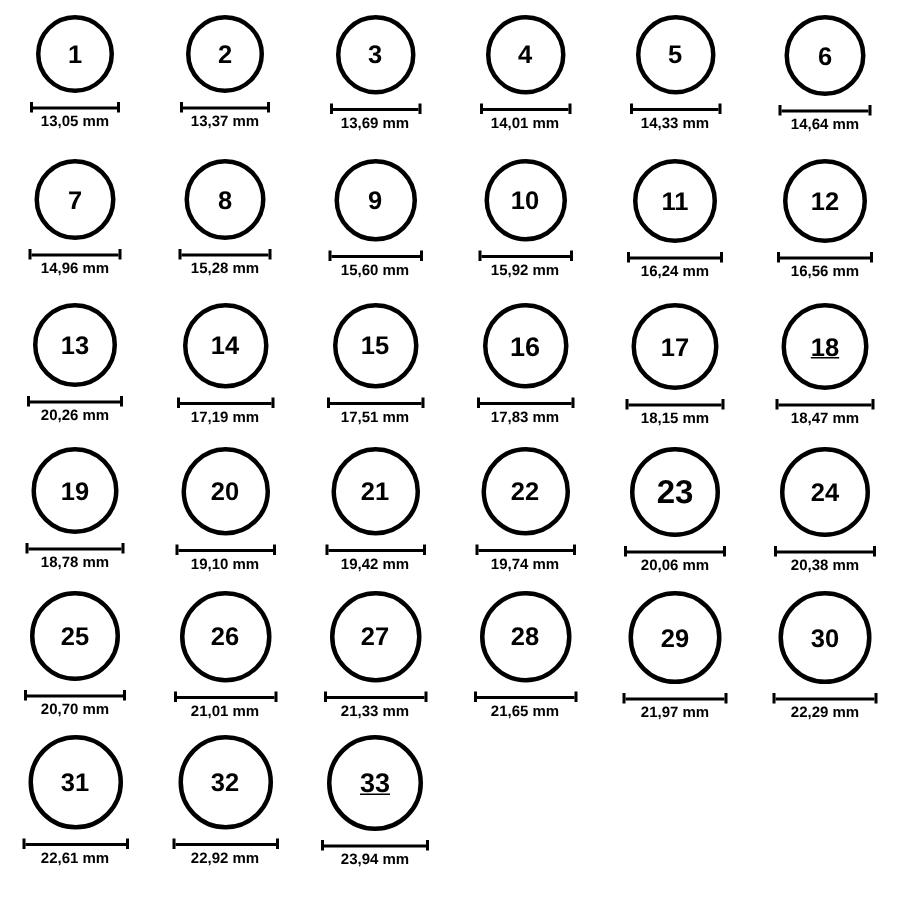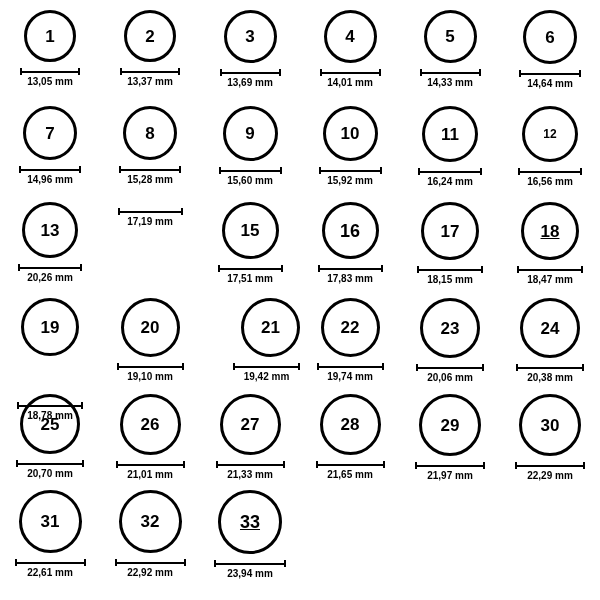--- a/index.html
+++ b/index.html
@@ -169,37 +169,40 @@
       <div class="ring-circle" style="width: 56px; height: 56px;">
         <span class="ring-number" style="font-size: 17px;">11</span>
       </div>
       <div class="dim">
         <div class="dim-bar" style="width: 64px;"></div>
         <div class="dim-label">16,24 mm</div>
       </div>
     </div>
     <div class="ring-cell" style="left: 500px; top: 106px; width: 100px;">
       <div class="ring-circle" style="width: 56px; height: 56px;">
-        <span class="ring-number" style="font-size: 12px; text-align: center;">12</span>
+        <span class="ring-number" style="font-size: 17px; text-align: center;">12</span>
       </div>
       <div class="dim">
         <div class="dim-bar" style="width: 64px;"></div>
         <div class="dim-label">16,56 mm</div>
       </div>
     </div>
     <div class="ring-cell" style="left: 0px; top: 202px; width: 100px;">
       <div class="ring-circle" style="width: 56px; height: 56px;">
         <span class="ring-number" style="font-size: 17px;">13</span>
       </div>
       <div class="dim">
         <div class="dim-bar" style="width: 64px;"></div>
         <div class="dim-label">20,26 mm</div>
       </div>
     </div>
     <div class="ring-cell" style="left: 100px; top: 202px; width: 100px;">
+      <div class="ring-circle" style="width: 57px; height: 57px;">
+        <span class="ring-number" style="font-size: 17px;">14</span>
+      </div>
       <div class="dim">
         <div class="dim-bar" style="width: 65px;"></div>
         <div class="dim-label">17,19 mm</div>
       </div>
     </div>
     <div class="ring-cell" style="left: 200px; top: 202px; width: 100px;">
       <div class="ring-circle" style="width: 57px; height: 57px;">
         <span class="ring-number" style="font-size: 17px;">15</span>
       </div>
       <div class="dim">
@@ -227,59 +230,59 @@
     </div>
     <div class="ring-cell" style="left: 500px; top: 202px; width: 100px;">
       <div class="ring-circle" style="width: 58px; height: 58px;">
         <span class="ring-number" style="font-size: 17px; text-decoration: underline;">18</span>
       </div>
       <div class="dim">
         <div class="dim-bar" style="width: 66px;"></div>
         <div class="dim-label">18,47 mm</div>
       </div>
     </div>
-    <div class="ring-cell" style="left: 0px; top: 298px; width: 100px; gap: 40px;">
+    <div class="ring-cell" style="left: 0px; top: 298px; width: 100px;">
       <div class="ring-circle" style="width: 58px; height: 58px;">
         <span class="ring-number" style="font-size: 17px;">19</span>
       </div>
       <div class="dim">
         <div class="dim-bar" style="width: 66px;"></div>
         <div class="dim-label">18,78 mm</div>
       </div>
     </div>
     <div class="ring-cell" style="left: 100px; top: 298px; width: 100px;">
       <div class="ring-circle" style="width: 59px; height: 59px;">
         <span class="ring-number" style="font-size: 17px;">20</span>
       </div>
       <div class="dim">
         <div class="dim-bar" style="width: 67px;"></div>
         <div class="dim-label">19,10 mm</div>
       </div>
     </div>
-    <div class="ring-cell" style="left: 200px; top: 298px; width: 100px; align-items: flex-end;">
+    <div class="ring-cell" style="left: 200px; top: 298px; width: 100px;">
       <div class="ring-circle" style="width: 59px; height: 59px;">
         <span class="ring-number" style="font-size: 17px;">21</span>
       </div>
       <div class="dim">
         <div class="dim-bar" style="width: 67px;"></div>
         <div class="dim-label">19,42 mm</div>
       </div>
     </div>
     <div class="ring-cell" style="left: 300px; top: 298px; width: 100px;">
       <div class="ring-circle" style="width: 59px; height: 59px;">
         <span class="ring-number" style="font-size: 17px;">22</span>
       </div>
       <div class="dim">
         <div class="dim-bar" style="width: 67px;"></div>
         <div class="dim-label">19,74 mm</div>
       </div>
     </div>
     <div class="ring-cell" style="left: 400px; top: 298px; width: 100px;">
       <div class="ring-circle" style="width: 60px; height: 60px;">
-        <span class="ring-number" style="font-size: 17px;">23</span>
+        <span class="ring-number" style="font-size: 22px;">23</span>
       </div>
       <div class="dim">
         <div class="dim-bar" style="width: 68px;"></div>
         <div class="dim-label">20,06 mm</div>
       </div>
     </div>
     <div class="ring-cell" style="left: 500px; top: 298px; width: 100px;">
       <div class="ring-circle" style="width: 60px; height: 60px;">
         <span class="ring-number" style="font-size: 17px;">24</span>
       </div>

